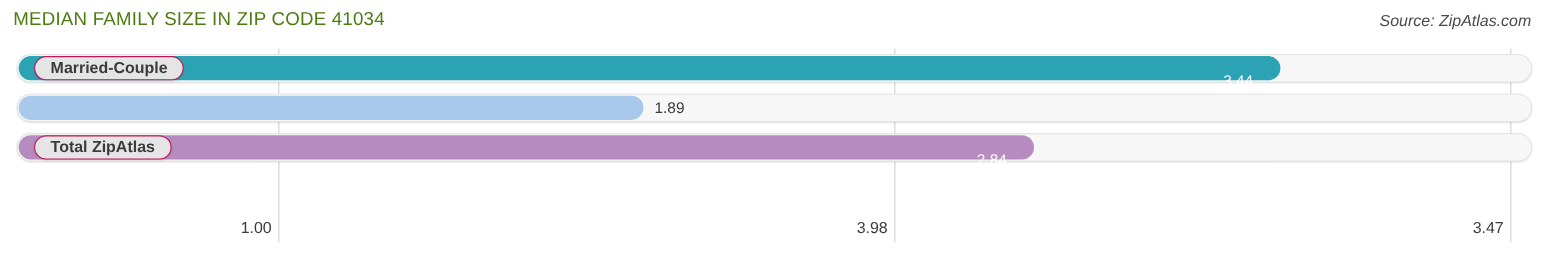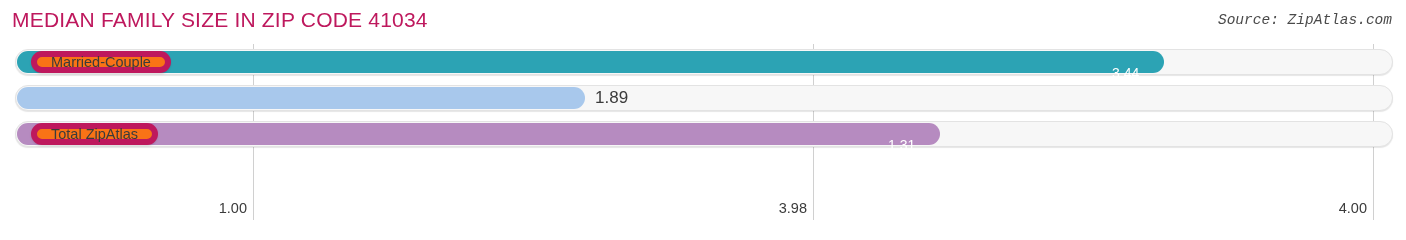--- a/index.html
+++ b/index.html
@@ -19,35 +19,34 @@
     position: relative;
     width: 1406px;
     height: 233px;
   }
 
   
   .chart-title {
     position: absolute;
     left: 12px;
     top: 8px;
-    font-size: 21px;
+    font-size: 17px;
     letter-spacing: 0.2px;
-    color: #be185d;
+    color: #4d7c0f;
     font-weight: 400;
     white-space: nowrap;
   }
   .source-note {
     position: absolute;
     right: 14px;
     top: 12px;
     font-size: 14.5px;
     font-style: italic;
     color: #4a4a4a;
     white-space: nowrap;
-    font-family: Liberation Mono, monospace;
   }
 
   
   .plot {
     position: absolute;
     left: 0;
     top: 44px;
     width: 1406px;
     height: 150px;
   }
@@ -96,49 +95,50 @@
     height: 22px;
     border-radius: 11px;
     box-sizing: border-box;
   }
   
   .label-pill {
     position: absolute;
     left: 31px;
     top: 7px;
     height: 22px;
-    background: #f97316;
-    border: 6px solid #be185d;
+    background: #e5e5e5;
+    border: 1px solid #be185d;
     border-radius: 11px;
     display: flex;
     align-items: center;
     padding: 0 14px;
     font-size: 14.5px;
     color: #3b3b3b;
     white-space: nowrap;
     box-sizing: border-box;
     box-shadow: 0 1px 2px rgba(0,0,0,0.12);
+    font-weight: bold;
   }
   
   .val-in {
     position: absolute;
     top: 18px;
     height: 22px;
     line-height: 22px;
     font-size: 14px;
     color: #ffffff;
     white-space: nowrap;
   }
   
   .val-out {
     position: absolute;
     top: 7px;
     height: 22px;
     line-height: 22px;
-    font-size: 17px;
+    font-size: 14px;
     color: #3b3b3b;
     white-space: nowrap;
   }
 
   
   .axis {
     position: absolute;
     left: 0;
     top: 194px;
     width: 1406px;
@@ -184,27 +184,27 @@
         </div>
         <div class="bar-row">
           <div class="track"></div>
           <div class="bar" style="width: 568px; background: rgb(168, 200, 236);"></div>
           <div class="val-out" style="left: 595px;">1.89</div>
         </div>
         <div class="bar-row">
           <div class="track"></div>
           <div class="bar" style="width: 923px; background: rgb(182, 139, 192);"></div>
           <div class="label-pill">Total ZipAtlas</div>
-          <div class="val-in" style="left: 888px;">1.31</div>
+          <div class="val-in" style="left: 888px;">2.84</div>
         </div>
       </div>
   </div>
 
   <div class="axis">
       <div class="axis-gridline" style="left: 253px;"></div>
       <div class="tick-label" style="left: 253px;">1.00</div>
       <div class="axis-gridline" style="left: 813px;"></div>
       <div class="tick-label" style="left: 813px;">3.98</div>
       <div class="axis-gridline" style="left: 1373px;"></div>
-      <div class="tick-label" style="left: 1373px;">4.00</div>
+      <div class="tick-label" style="left: 1373px;">3.47</div>
     </div>
 
 </div>
 
 </body></html>

